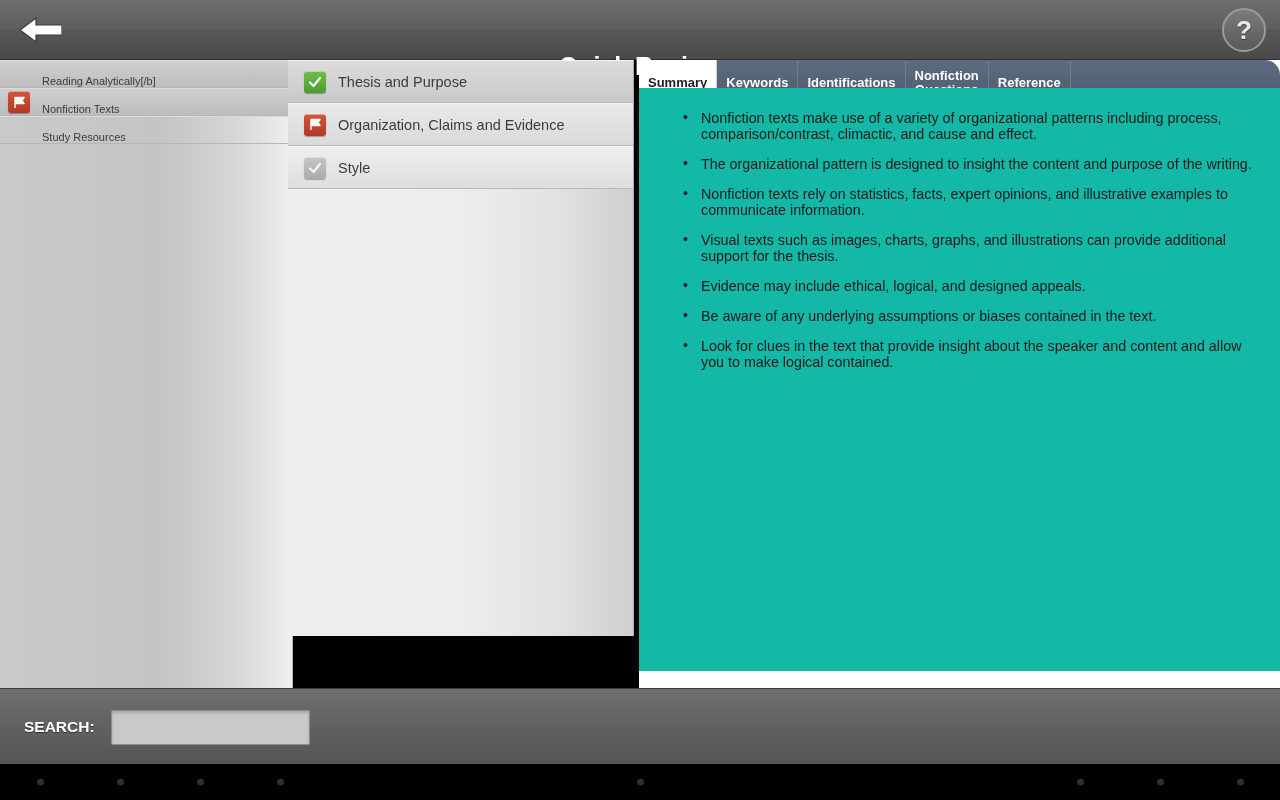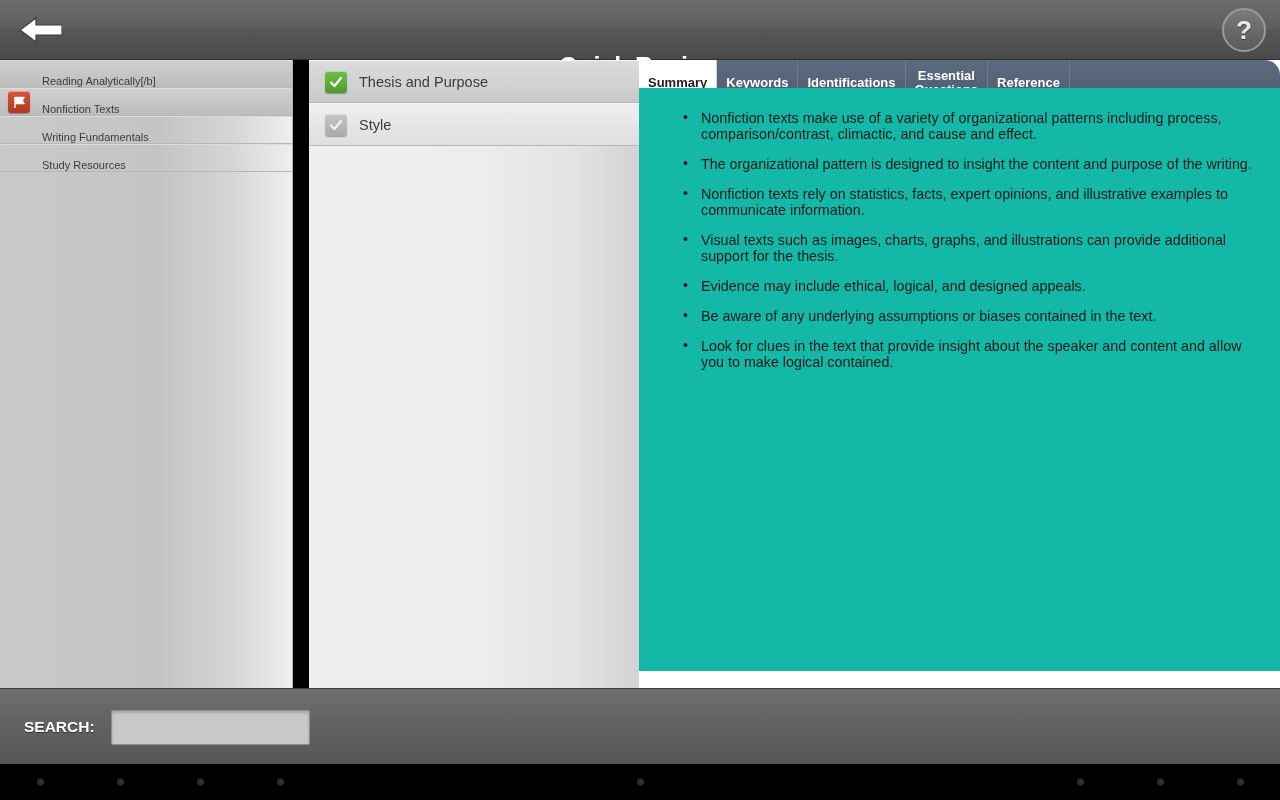--- a/index.html
+++ b/index.html
@@ -41,21 +41,21 @@
   }
 
   
   .col1 {
     position: absolute; left: 0; top: 60px; width: 293px; height: 628px;
     background: linear-gradient(to right, #c9c9c9 0%, #c4c4c4 55%, #d6d6d6 80%, #efefef 100%);
     border-right: 1px solid #b2b2b2;
     overflow: hidden;
   }
   .col2 {
-    position: absolute; left: 309px; top: 60px; width: 346px; height: 703px;
+    position: absolute; left: 288px; top: 60px; width: 346px; height: 576px;
     background: linear-gradient(to right, #efefef 0%, #ededed 50%, #e2e2e2 78%, #cfcfcf 100%);
     border-right: 1px solid #a9a9a9;
     overflow: hidden;
   }
   .col3 {
     position: absolute; left: 639px; top: 60px; width: 641px; height: 628px;
     background: #ffffff;
     overflow: hidden;
   }
 
@@ -196,36 +196,41 @@
     </div>
     <div class="l1-row sel">
       <span class="badge flag">
         <svg width="13" height="13" viewBox="0 0 13 13">
             <path d="M2,1 L2,12 M2,1.5 L11,1.5 L9,4.5 L11,7.5 L2,7.5" fill="#ffffff" stroke="#ffffff" stroke-width="1.4" stroke-linejoin="round"></path>
           </svg>
       </span>
       <span>Nonfiction Texts</span>
     </div>
     <div class="l1-row plain">
-      <span>Writing Fundamentals</span>
-    </div>
-    <div class="l1-row plain">
       <span>Study Resources</span>
     </div>
   </div>
 
   <div class="col2">
     <div class="l2-row hl">
       <span class="badge col2pos check">
         <svg width="14" height="14" viewBox="0 0 14 14">
             <path d="M2,7.5 L5.5,11 L12,3" fill="none" stroke="#ffffff" stroke-width="2.2" stroke-linecap="round" stroke-linejoin="round"></path>
           </svg>
       </span>
       <span>Thesis and Purpose</span>
     </div>
+    <div class="l2-row hl2">
+      <span class="badge col2pos flag">
+        <svg width="13" height="13" viewBox="0 0 13 13">
+            <path d="M2,1 L2,12 M2,1.5 L11,1.5 L9,4.5 L11,7.5 L2,7.5" fill="#ffffff" stroke="#ffffff" stroke-width="1.4" stroke-linejoin="round"></path>
+          </svg>
+      </span>
+      <span>Organization, Claims and Evidence</span>
+    </div>
     <div class="l2-row hl3">
       <span class="badge col2pos gray">
         <svg width="14" height="14" viewBox="0 0 14 14">
             <path d="M2,7.5 L5.5,11 L12,3" fill="none" stroke="#f4f4f4" stroke-width="2.2" stroke-linecap="round" stroke-linejoin="round"></path>
           </svg>
       </span>
       <span>Style</span>
     </div>
   </div>
 
@@ -236,21 +241,21 @@
       <span>Summary</span>
     </div>
     <div class="tab">
       <span>Keywords</span>
     </div>
     <div class="tab">
       <span>Identifications</span>
     </div>
     <div class="tab">
       <span>
-        <span class="two">Essential</span>
+        <span class="two">Nonfiction</span>
         <span class="two">Questions</span>
       </span>
     </div>
     <div class="tab">
       <span>Reference</span>
     </div>
   </div>
 
   <div class="content">
     <div class="bullet">Nonfiction texts make use of a variety of organizational patterns including process, comparison/contrast, climactic, and cause and effect.</div>

